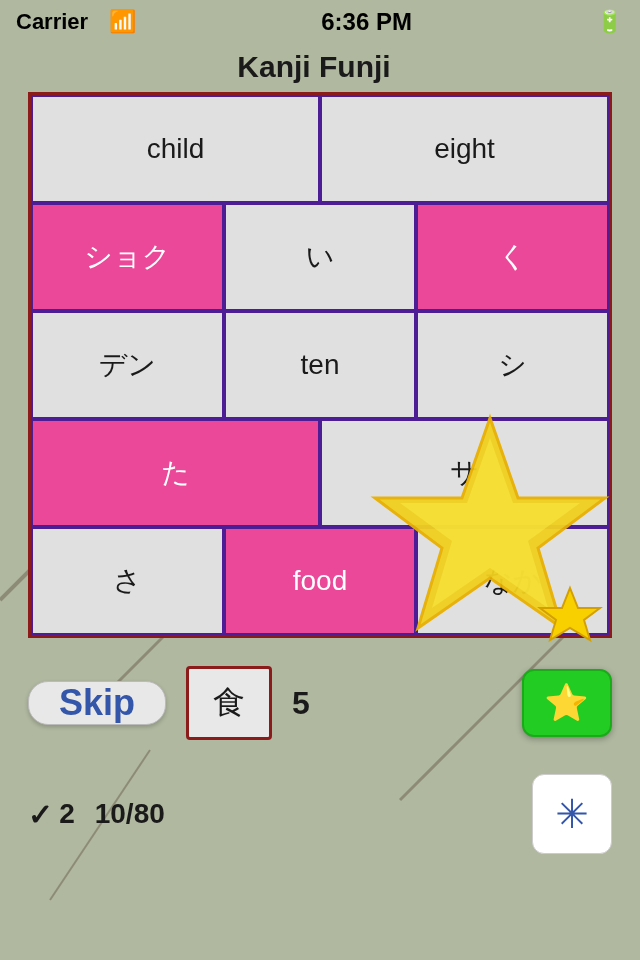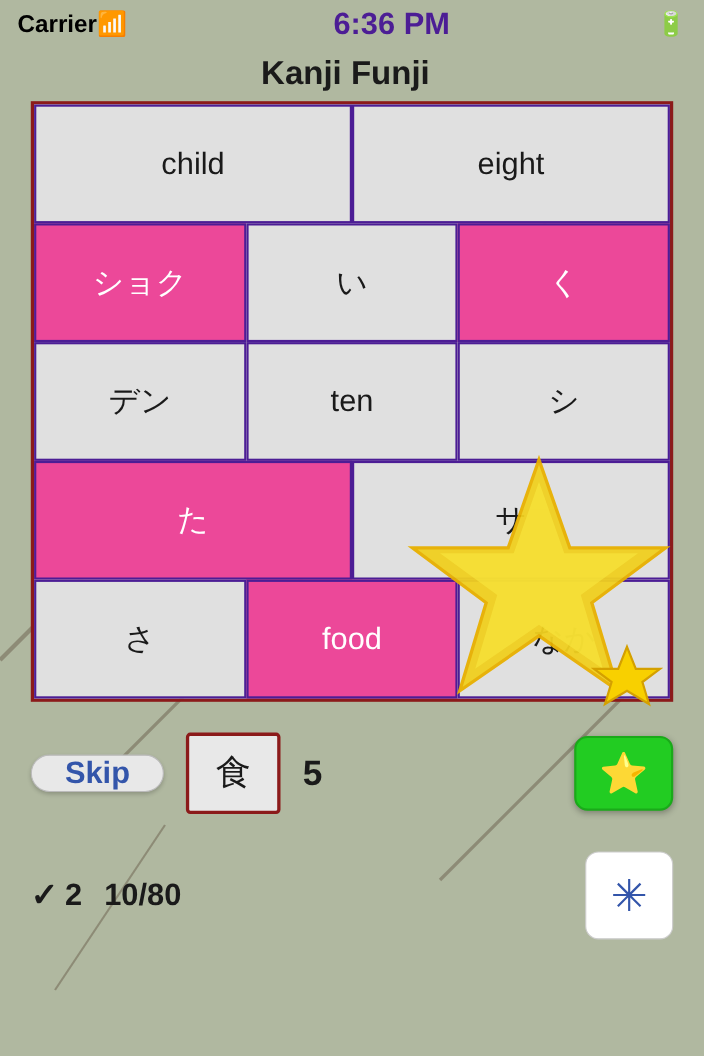--- a/index.html
+++ b/index.html
@@ -31,30 +31,30 @@
       background: transparent;
       display: flex;
       align-items: center;
       justify-content: space-between;
       padding: 0 16px;
     }
 
     .status-left {
       display: flex;
       align-items: flex-end;
-      gap: 0;
+      gap: 21px;
       font-size: 22px;
       font-weight: 600;
       color: #000;
     }
 
     .status-center {
-      font-size: 28px;
+      font-size: 24px;
       font-weight: 600;
-      color: #4c1d95;
+      color: #000000;
     }
 
     .status-right {
       display: flex;
       align-items: center;
       gap: 6px;
       font-size: 22px;
       color: #000;
     }
 
@@ -127,21 +127,21 @@
       justify-content: flex-start;
       padding: 18px 28px;
       gap: 20px;
       margin-top: 10px;
     }
 
     .skip-button {
       background: #e8e8e8;
       border: 1px solid #bbb;
       border-radius: 20px;
-      font-size: 28px;
+      font-size: 36px;
       font-weight: bold;
       color: #3355aa;
       padding: 0 30px;
       cursor: pointer;
       box-shadow: 0 2px 4px rgba(0,0,0,0.2);
     }
 
     .kanji-box {
       border: 3px solid #8b1a1a;
       border-radius: 4px;

